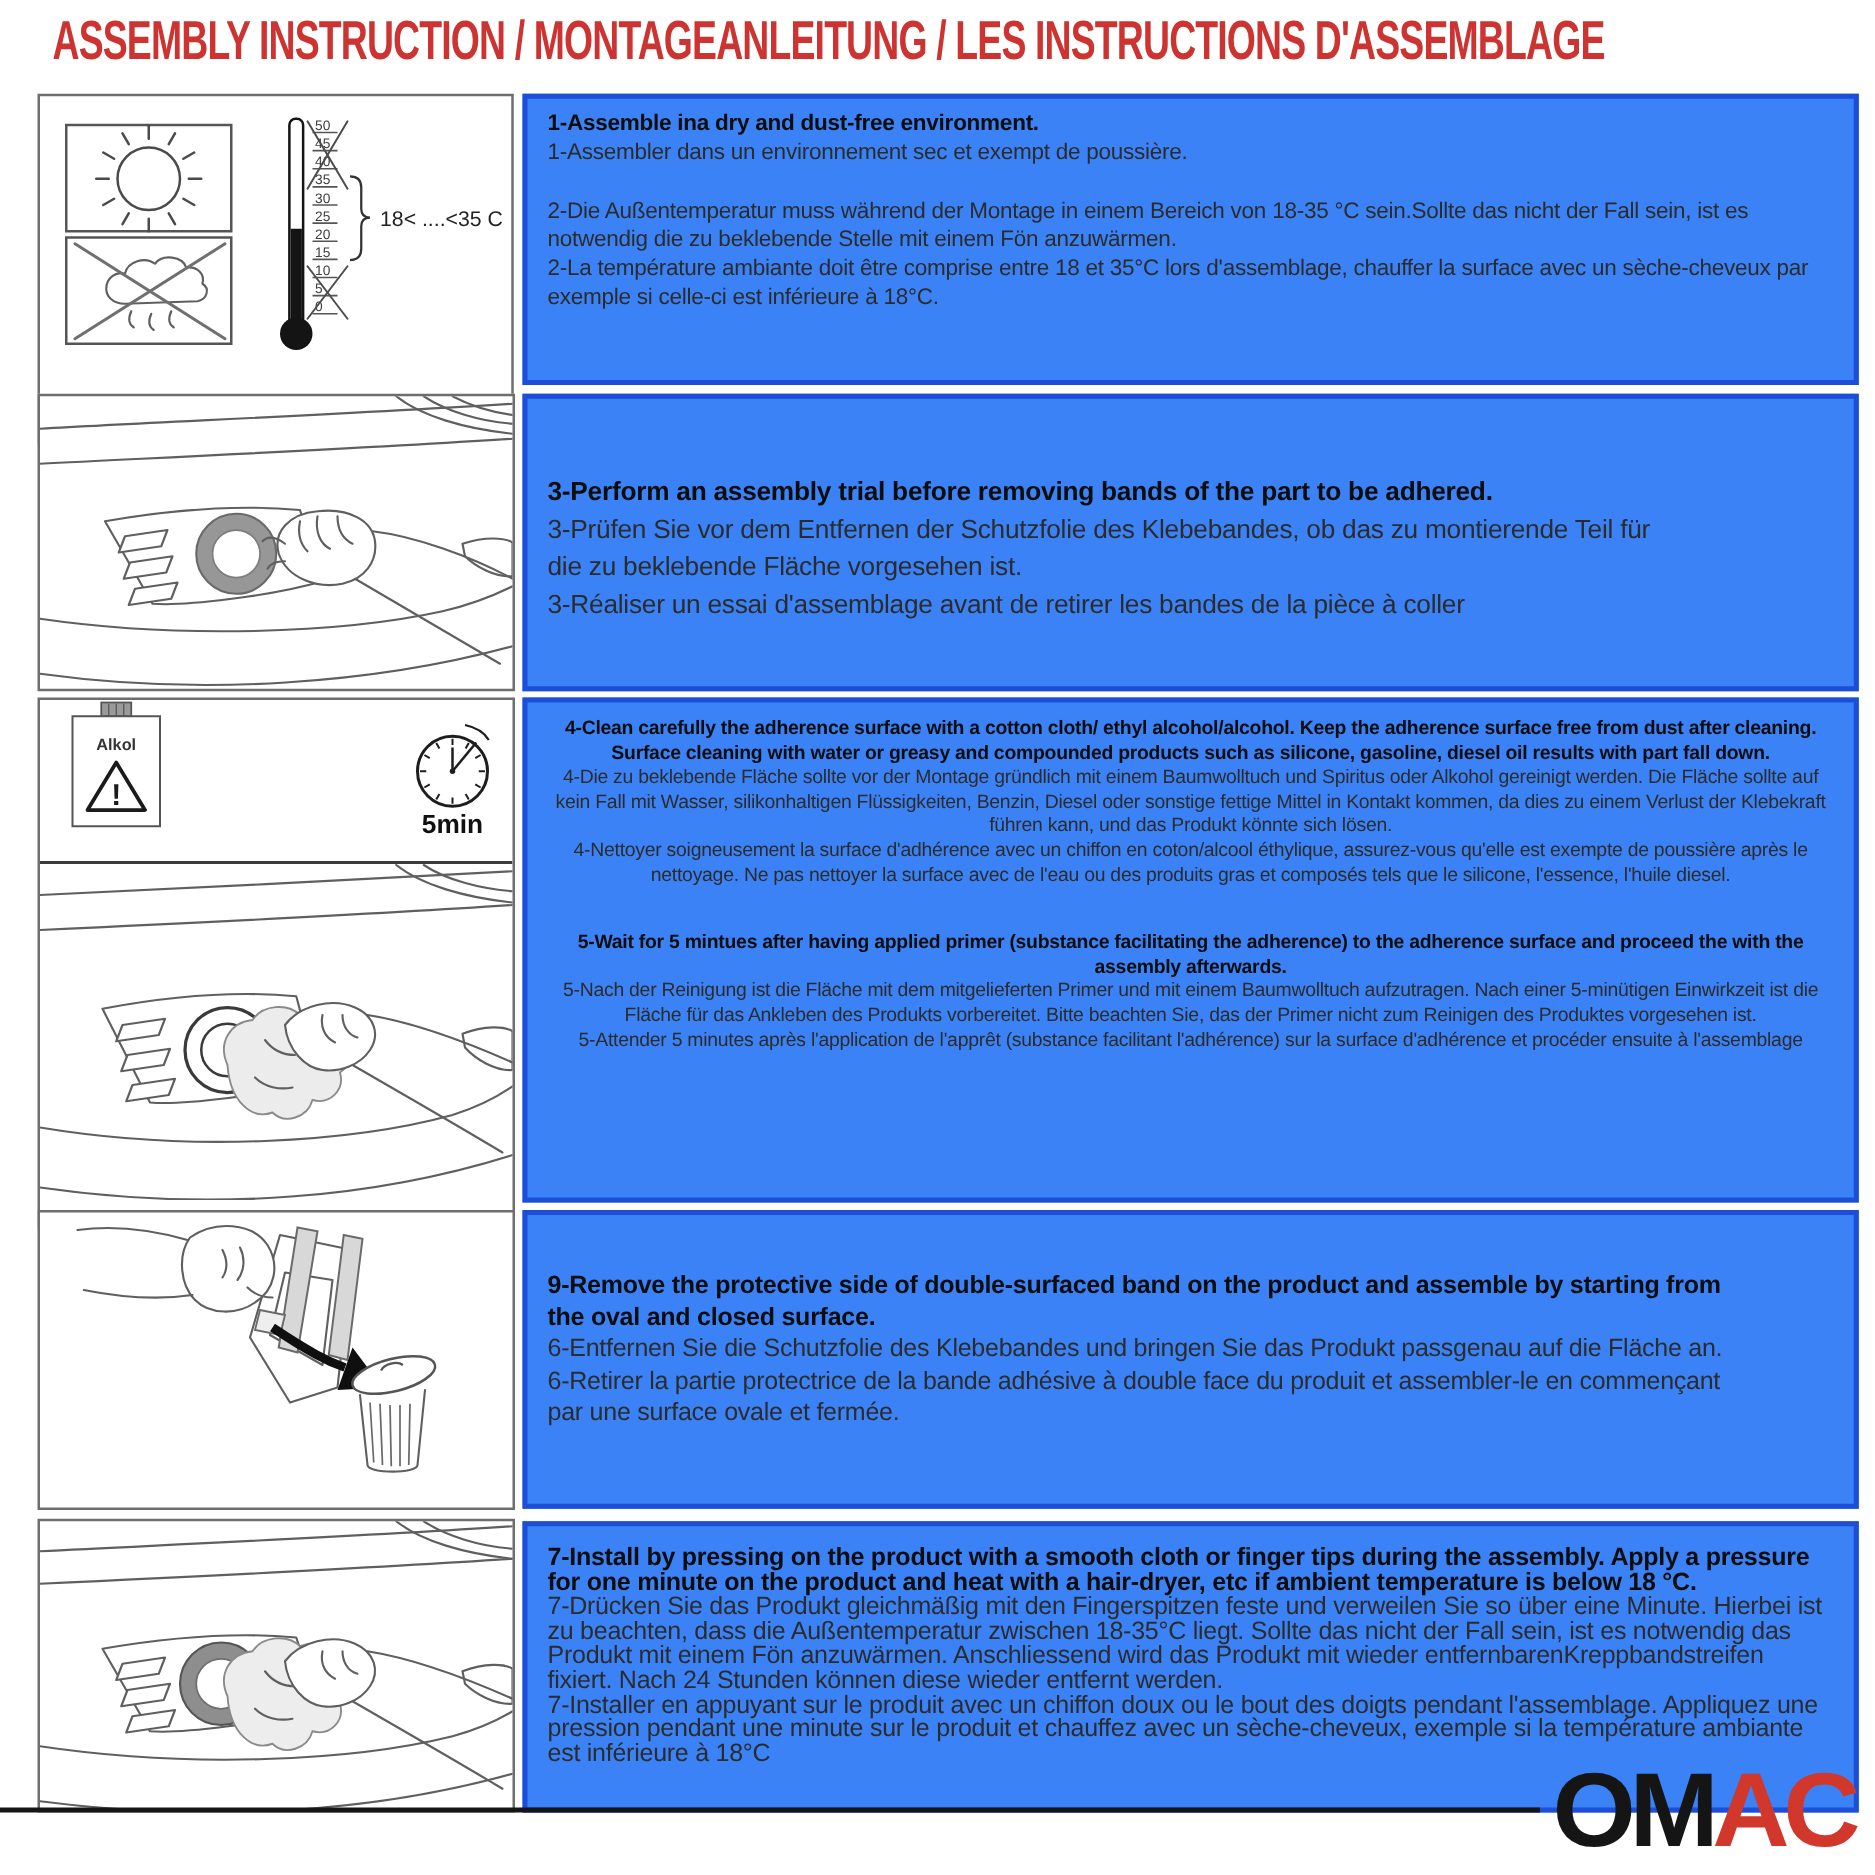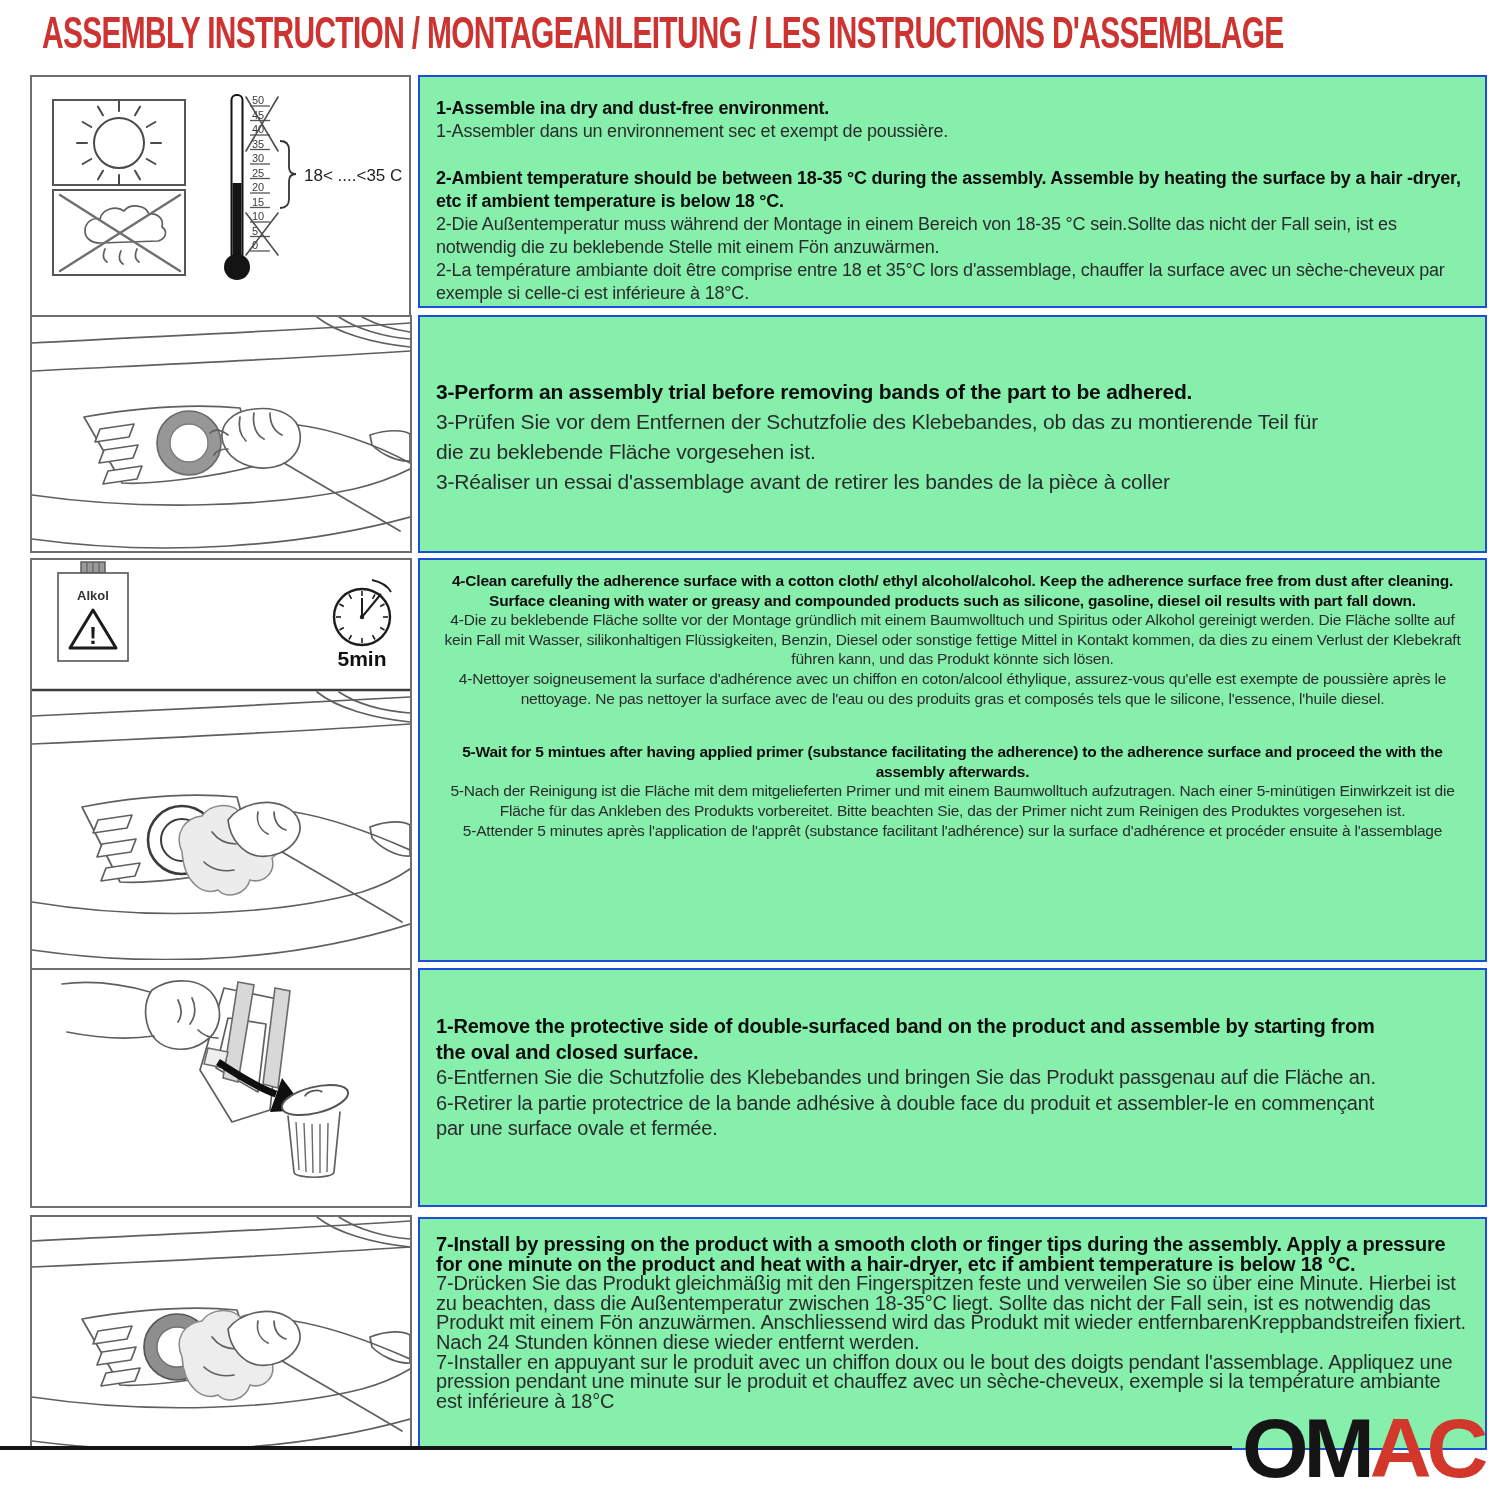--- a/index.html
+++ b/index.html
@@ -3,22 +3,22 @@
 <meta charset="utf-8">
 <style>
   html,body{margin:0;padding:0;background:#fff;}
   .page{position:relative;width:1500px;height:1500px;background:#ffffff;overflow:hidden;
         font-family:"Liberation Sans","DejaVu Sans",sans-serif;color:#2b2b2b;}
   
   .title{position:absolute;left:42px;top:8px;font-size:44px;font-weight:bold;color:#cd3431;
          letter-spacing:-1px;white-space:nowrap;transform:scaleX(0.68);transform-origin:left top;}
   
   .ibox{position:absolute;border:2px solid #6e6e6e;background:#fff;box-sizing:border-box;}
-  .tbox{position:absolute;border:2px solid #1d4ed8;background:#86efac;box-sizing:border-box;
-        padding:20px 16px;letter-spacing:-0.2px;}
+  .tbox{position:absolute;border:4px solid #1d4ed8;background:#3b82f6;box-sizing:border-box;
+        padding:8px 16px;letter-spacing:-0.2px;}
   .tbox p{margin:0;}
   .b{font-weight:bold;color:#0d0d0d;}
   
   .tx1 p{font-size:18px;line-height:23px;}
   .tx1 .step+.step{margin-top:24px;}
   .tx2{padding-top:60px;}
   .tx2 p{font-size:21px;line-height:30px;max-width:905px;}
   .tx3{padding-top:11px;text-align:center;}
   .tx3 p{font-size:15.5px;line-height:19.6px;}
   .tx3 .step+.step{margin-top:34px;}
@@ -116,21 +116,20 @@
       </g>
     </svg>
   </div>
 
   <div class="tbox tx1" style="left:418px;top:75px;width:1069px;height:233px;">
     <div class="step">
       <p class="b">1-Assemble ina dry and dust-free environment.</p>
       <p>1-Assembler dans un environnement sec et exempt de poussière.</p>
     </div>
     <div class="step">
-      <p class="b">2-Ambient temperature should be between 18-35 °C  during the assembly. Assemble by heating the surface by a hair -dryer, etc if ambient temperature is below 18 °C.</p>
       <p>2-Die Außentemperatur muss während der Montage in einem Bereich von 18-35 °C  sein.Sollte das nicht der Fall sein, ist es notwendig die zu beklebende Stelle mit einem Fön anzuwärmen.</p>
       <p>2-La température ambiante doit être comprise entre 18 et 35°C lors d'assemblage, chauffer la surface avec un sèche-cheveux par exemple si celle-ci est inférieure à 18°C.</p>
     </div>
   </div>
 
   <div class="ibox" style="left:30px;top:315px;width:382px;height:238px;">
     <svg viewBox="0 0 378 234" width="378" height="234">
       <g>
         <path class="ln" d="M0,26 C110,20 250,14 378,6"></path>
         <path class="ln" d="M0,54 C120,48 255,42 378,34"></path>
@@ -285,21 +284,21 @@
         <g transform="rotate(-14 283 130)">
           <ellipse cx="283" cy="130" rx="34" ry="13" fill="#fff" stroke="#555" stroke-width="2"></ellipse>
           <path d="M274,124 a10,6 0 0,1 18,0" fill="none" stroke="#555" stroke-width="1.8"></path>
         </g>
       </g>
     </svg>
   </div>
 
   <div class="tbox tx4" style="left:418px;top:968px;width:1069px;height:239px;">
     <div class="step">
-      <p class="b">1-Remove the protective side of double-surfaced band on the product and assemble by starting from the oval and closed surface.</p>
+      <p class="b">9-Remove the protective side of double-surfaced band on the product and assemble by starting from the oval and closed surface.</p>
       <p>6-Entfernen Sie die Schutzfolie des Klebebandes und bringen Sie das Produkt passgenau auf die Fläche an.</p>
       <p>6-Retirer la partie protectrice de la bande adhésive à double face du produit et assembler-le en commençant par une surface ovale et fermée.</p>
     </div>
   </div>
 
   <div class="ibox" style="left:30px;top:1215px;width:382px;height:235px;">
     <svg viewBox="0 0 378 231" width="378" height="231">
       <g>
         <path class="ln" d="M0,24 C120,18 260,12 378,4"></path>
         <path class="ln" d="M0,50 C130,44 260,38 378,30"></path>

